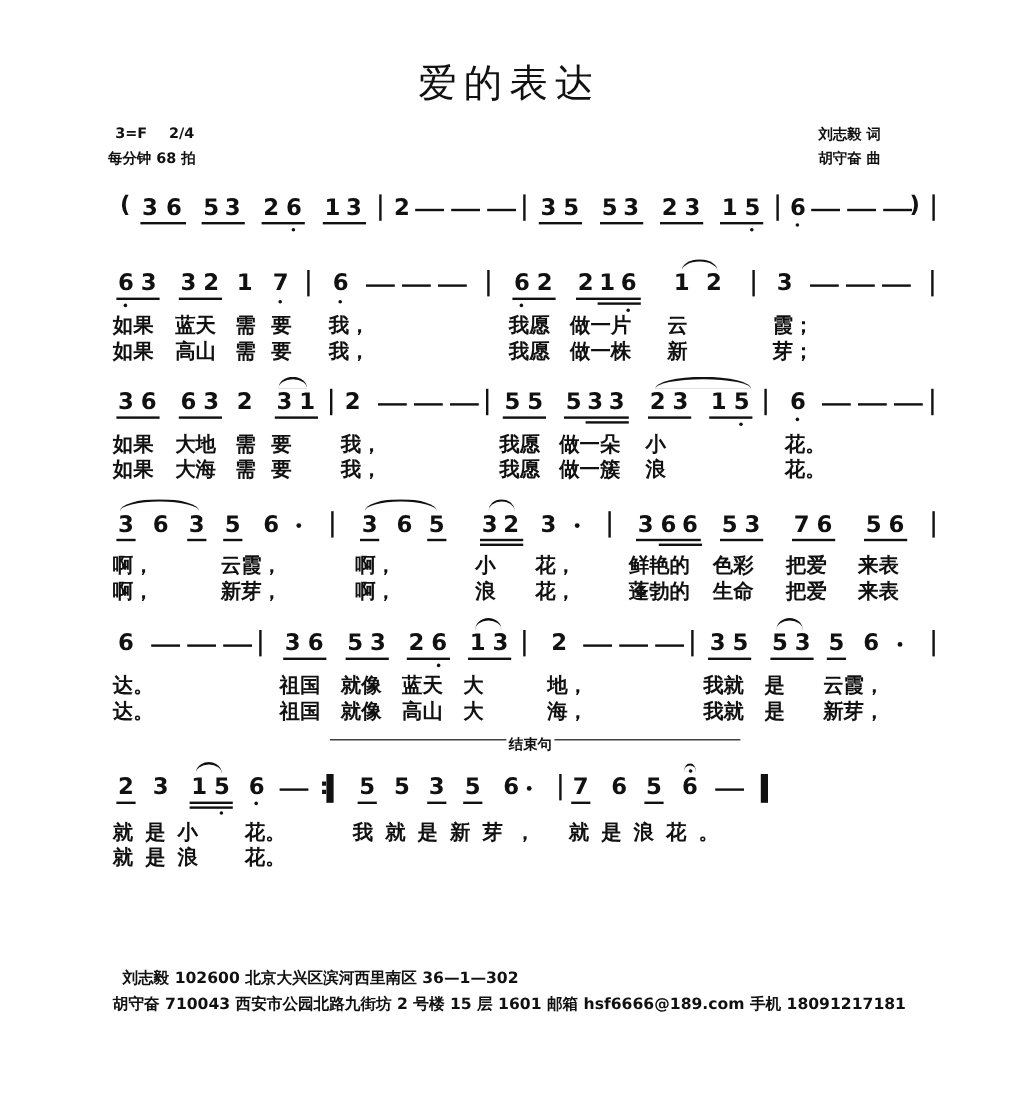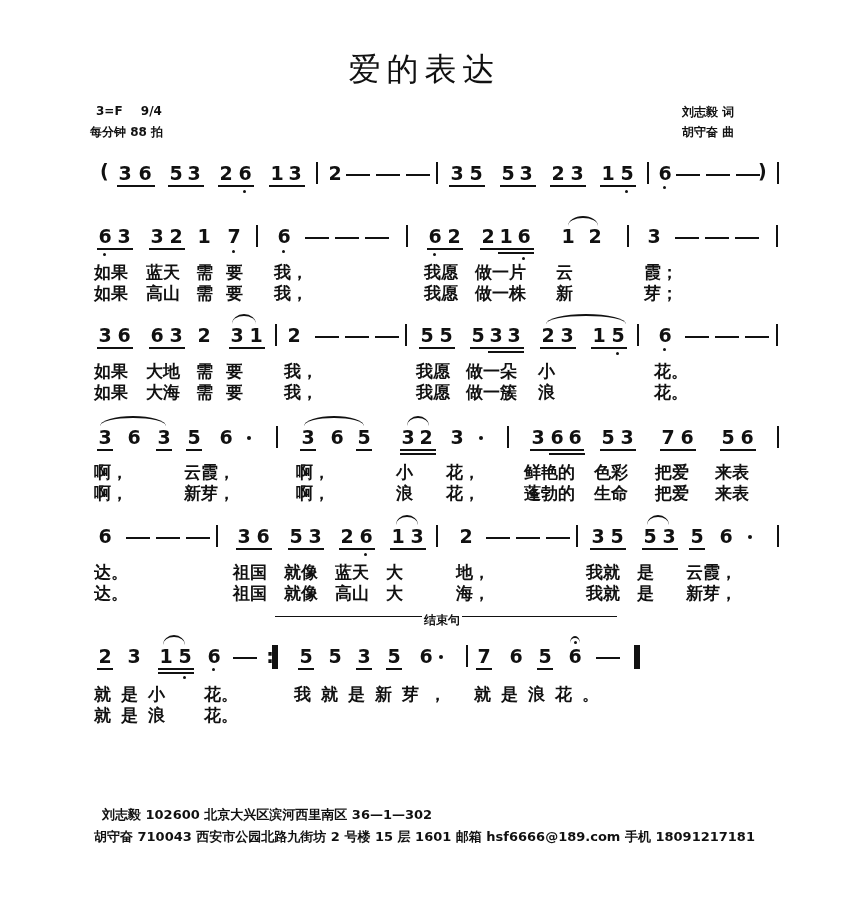--- a/index.html
+++ b/index.html
@@ -22,23 +22,23 @@
   .ending-label { position:absolute; font-size:12px; font-weight:bold; background:#fff; padding:0 2px; }
   .paren { position:absolute; font-size:19px; font-weight:bold; }
 </style>
 </head>
 <body>
 
 <div class="abs title">爱的表达</div>
 
 <div class="abs meta" style="left:96px;top:104px;">
   <span>3=F</span>
-  <span style="margin-left:14px;">9/4</span>
-</div>
-<div class="abs meta" style="left:90px;top:124px;">每分钟 88 拍</div>
+  <span style="margin-left:14px;">2/4</span>
+</div>
+<div class="abs meta" style="left:90px;top:124px;">每分钟 68 拍</div>
 <div class="abs meta" style="left:682px;top:104px;">刘志毅 词</div>
 <div class="abs meta" style="left:682px;top:124px;">胡守奋 曲</div>
 
 <div>
   <div class="paren" style="left:100px;top:160px;">(</div>
   <div class="note" style="left:117px;top:163px;">3</div>
   <div class="note" style="left:137px;top:163px;">6</div>
   <div class="uline" style="left:117px;top:185px;width:38px;"></div>
   <div class="note" style="left:168px;top:163px;">5</div>
   <div class="note" style="left:186px;top:163px;">3</div>

